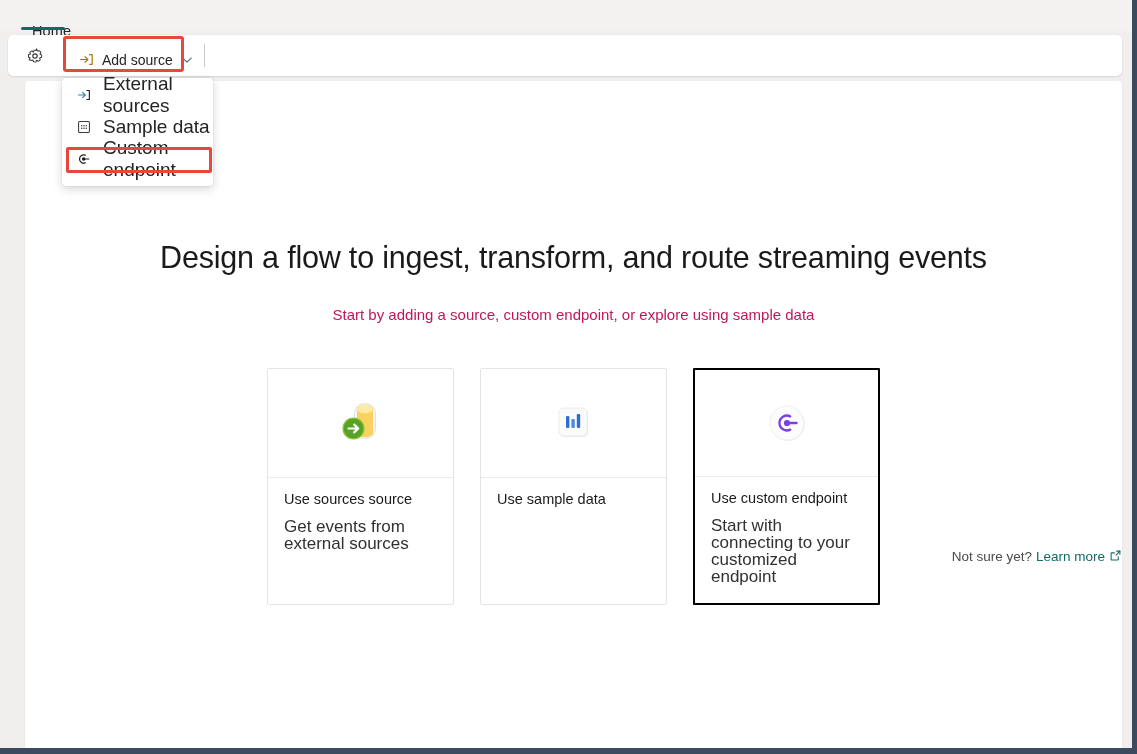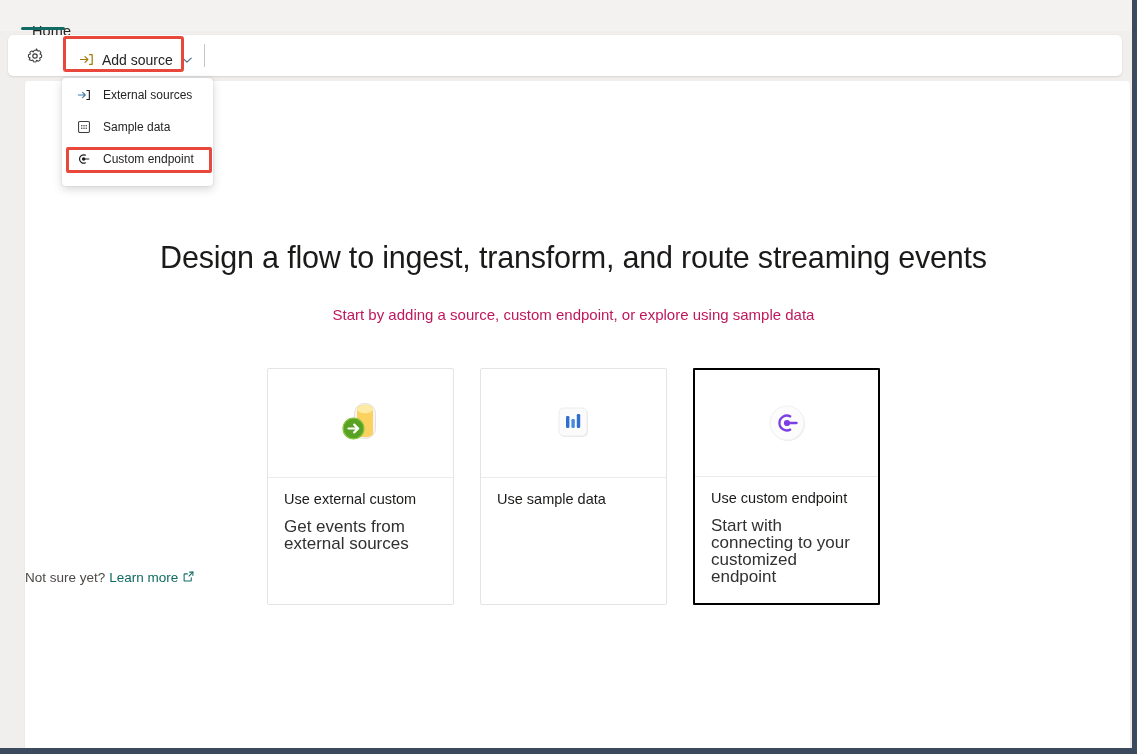--- a/index.html
+++ b/index.html
@@ -54,35 +54,34 @@
 
   
   #menu{
     position:absolute;left:62px;top:78px;width:151px;height:108px;
     background:#ffffff;border-radius:4px;
     box-shadow:0 3px 10px rgba(0,0,0,.17),0 0 2px rgba(0,0,0,.12);
     padding-top:1px;box-sizing:border-box;
   }
   .menu-item{
     position:relative;height:32px;display:flex;align-items:center;
-    padding-left:14px;gap:11px;cursor:pointer;font-size:12px;color:#242424;
+    padding-left:14px;gap:11px;cursor:pointer;font-size:19px;color:#242424;
   }
   .menu-icon{width:16px;height:16px;display:flex;align-items:center;justify-content:center;flex:0 0 16px;}
   #custom-endpoint-highlight{
     position:absolute;left:66px;top:147px;width:146px;height:26px;
     border:3px solid #e8483c;border-radius:2px;pointer-events:none;box-sizing:border-box;
   }
 
   
   #canvas{
     position:absolute;left:25px;top:81px;width:1097px;height:667px;
     background:#ffffff;border-radius:4px 4px 0 0;
     box-shadow:0 1px 2px rgba(0,0,0,.08);
     overflow:hidden;
-    padding-left:8px;
   }
   #hero{position:absolute;left:0;top:0;width:1097px;}
   #hero-title{
     margin-top:159px;text-align:center;
     font-size:30.5px;font-weight:400;color:#1b1a19;letter-spacing:-.2px;
   }
   #hero-sub{
     margin-top:31px;text-align:center;font-size:15px;color:#be185d;
   }
 
@@ -98,21 +97,21 @@
   .card.selected{border:2px solid #000000;border-radius:1px;}
   .card-art{height:108px;display:flex;align-items:center;justify-content:center;
             border-bottom:1px solid #edebe9;}
   .card.selected .card-art{height:106px;}
   .card-body{padding:13px 16px 18px 16px;}
   .card-title{font-size:14.5px;color:#1b1a19;margin-bottom:11px;}
   .card-desc{font-size:17px;color:#323130;line-height:17px;}
 
   
   #footer-note{
-    position:absolute;left:0;top:489px;width:1097px;text-align:left;
+    position:absolute;left:0;top:468px;width:1097px;text-align:right;
     font-size:13.5px;color:#4c4a48;
   }
   #learn-more{color:#0f6b63;margin-left:4px;cursor:pointer;}
   #ext-icon{display:inline-block;vertical-align:-1px;margin-left:4px;}
 </style>
 </head>
 <body>
 
 <div id="app-frame">
 
@@ -167,21 +166,21 @@
             </g>
             <rect x="21.5" y="8.5" width="21" height="35" rx="10" fill="#f6f6f6" stroke="#e3e1de" stroke-width="1"></rect>
             <path d="M24 14c0-2.5 3.3-4.2 8-4.2s8 1.7 8 4.2v24c0 2.5-3.3 4.2-8 4.2s-8-1.7-8-4.2z" fill="#fbd25f"></path>
             <ellipse cx="32" cy="14" rx="8" ry="4.2" fill="#fdeaa4"></ellipse>
             <circle cx="20.5" cy="33.5" r="10.5" fill="#5aa223"></circle>
             <circle cx="20.5" cy="33.5" r="10.5" fill="none" stroke="#8cc63f" stroke-width="1.2"></circle>
             <path d="M15.5 33.5h9.5M21.2 29.6l4 3.9-4 3.9" fill="none" stroke="#ffffff" stroke-width="2.2" stroke-linecap="round" stroke-linejoin="round"></path>
           </svg>
         </div>
         <div class="card-body">
-          <div class="card-title">Use external custom</div>
+          <div class="card-title">Use sources source</div>
           <div class="card-desc">Get events from external sources</div>
         </div>
       </div>
 
       <div class="card">
         <div class="card-art">
           <svg width="52" height="52" viewBox="0 0 52 52">
             <rect x="12" y="12" width="28" height="28" rx="5" fill="#e9e9e9"></rect>
             <rect x="11" y="11" width="28" height="28" rx="5" fill="#fbfbfb" stroke="#ececec" stroke-width="1"></rect>
             <rect x="18" y="19" width="3.4" height="12" rx="1.2" fill="#2f6fd0"></rect>

